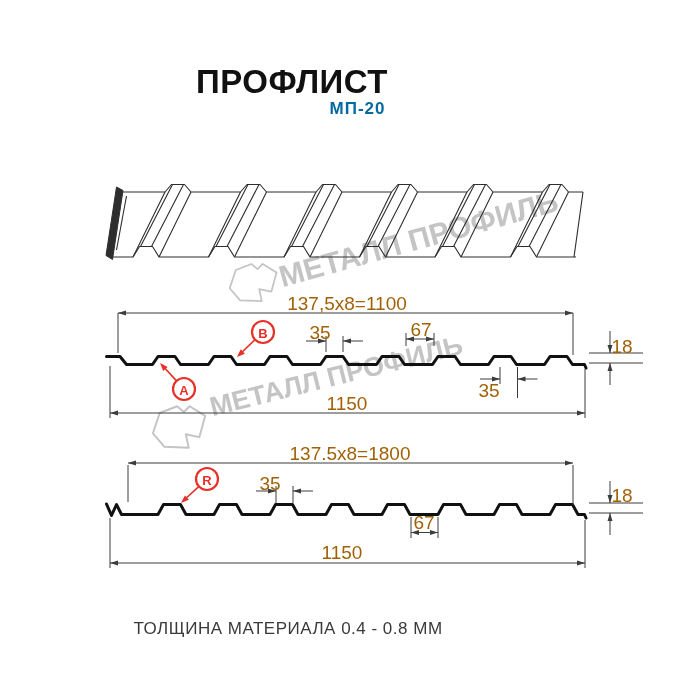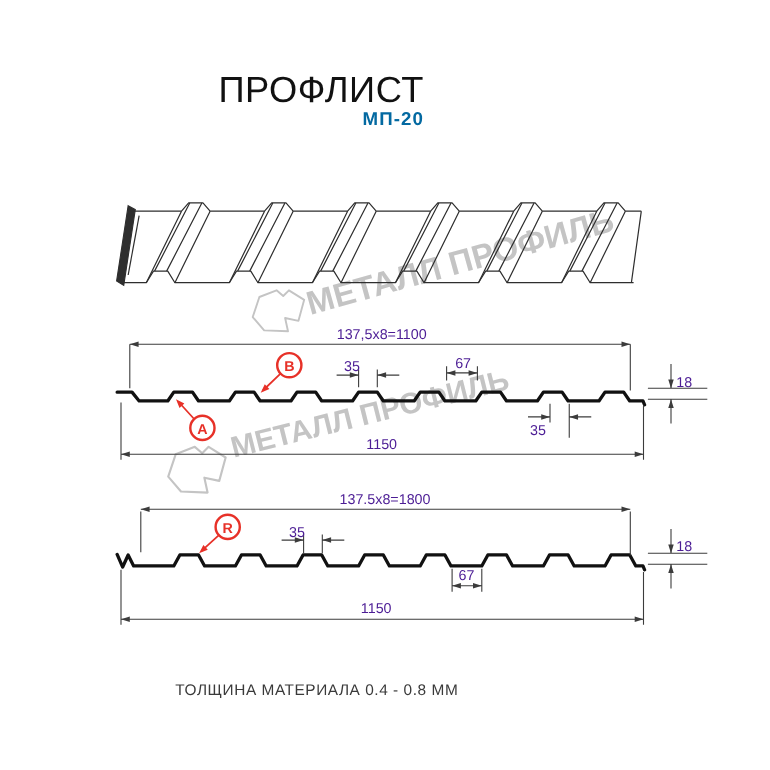--- a/index.html
+++ b/index.html
@@ -1,43 +1,43 @@
 <!DOCTYPE html>
 <html style="--ink: #111111; --line: #2e2e2e; --dim: #3c3c3c; --red: #e73128; --wm: #c4c4c4;"><head>
 <meta charset="utf-8">
 <style>
   html,body{margin:0;padding:0;background:#fff;}
   .stage{position:relative;width:700px;height:700px;background:#fff;overflow:hidden;
          font-family:"Liberation Sans", sans-serif;}
   .page-title{position:absolute;top:63px;left:0;width:584px;text-align:center;
-              font-size:33px;font-weight:400;letter-spacing:.5px;color:#111;margin:0;}
+              font-size:33px;font-weight:700;letter-spacing:.5px;color:#111;margin:0;}
   .page-subtitle{position:absolute;top:99px;left:0;width:689px;text-align:center;
               font-size:17px;font-weight:600;letter-spacing:1px;color:#0369a1;padding-left:13px;}
   .footer-note{position:absolute;top:619px;left:0;width:576px;text-align:center;
-              font-size:14px;font-weight:500;letter-spacing:.5px;color:#3a3a3a;}
+              font-size:17px;font-weight:500;letter-spacing:.5px;color:#3a3a3a;}
   .wm-text{position:absolute;white-space:nowrap;font-weight:700;color:var(--wm,#c4c4c4);}
   .wm-text.w1{left:284px;top:261px;font-size:30px;line-height:32px;
               transform:rotate(-15.5deg);transform-origin:0 100%;}
   .wm-text.w2{left:214px;top:393px;font-size:27px;line-height:29px;
               transform:rotate(-14deg);transform-origin:0 100%;}
   .wm-logo{position:absolute;}
   .wm-logo.l1{left:228px;top:262px;width:52px;height:42px;}
   .wm-logo.l2{left:151px;top:404px;width:58px;height:47px;}
   .wm-logo svg{width:100%;height:100%;}
   #linework{position:absolute;left:0;top:0;width:700px;height:700px;}
   .profile{fill:none;stroke:var(--ink,#111);stroke-width:3;stroke-linejoin:round;stroke-linecap:round;}
   .thin{fill:none;stroke:var(--line,#2e2e2e);stroke-width:1.1;stroke-linejoin:round;}
   .fillDark{fill:var(--line,#2e2e2e);stroke:var(--line,#2e2e2e);stroke-width:1;}
   .dimline{fill:none;stroke:var(--dim,#3c3c3c);stroke-width:1;}
   .dimfill{fill:var(--dim,#3c3c3c);stroke:none;}
   .redc{fill:none;stroke:var(--red,#e73128);stroke-width:2.2;}
   .redline{fill:none;stroke:var(--red,#e73128);stroke-width:1.6;}
   .redfill{fill:var(--red,#e73128);stroke:none;}
-  .dim-label{position:absolute;transform:translate(-50%,-50%);font-size:13px;
-             color:#4c1d95;white-space:nowrap;}
+  .dim-label{position:absolute;transform:translate(-50%,-50%);font-size:19px;
+             color:#a16207;white-space:nowrap;}
   .red-letter{position:absolute;transform:translate(-50%,-50%);font-size:13px;
               font-weight:700;color:var(--red,#e73128);}
   .logo-path{fill:none;stroke:var(--wm,#c4c4c4);stroke-width:2;stroke-linejoin:round;}
 </style>
 </head>
 <body>
 
 <div class="stage">
 
   <h1 class="page-title">ПРОФЛИСТ</h1>

